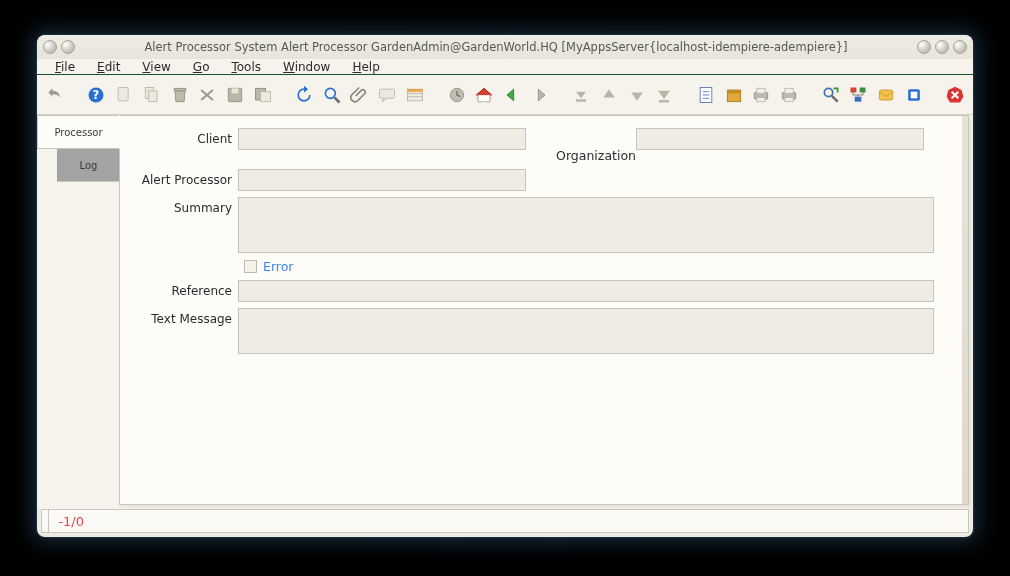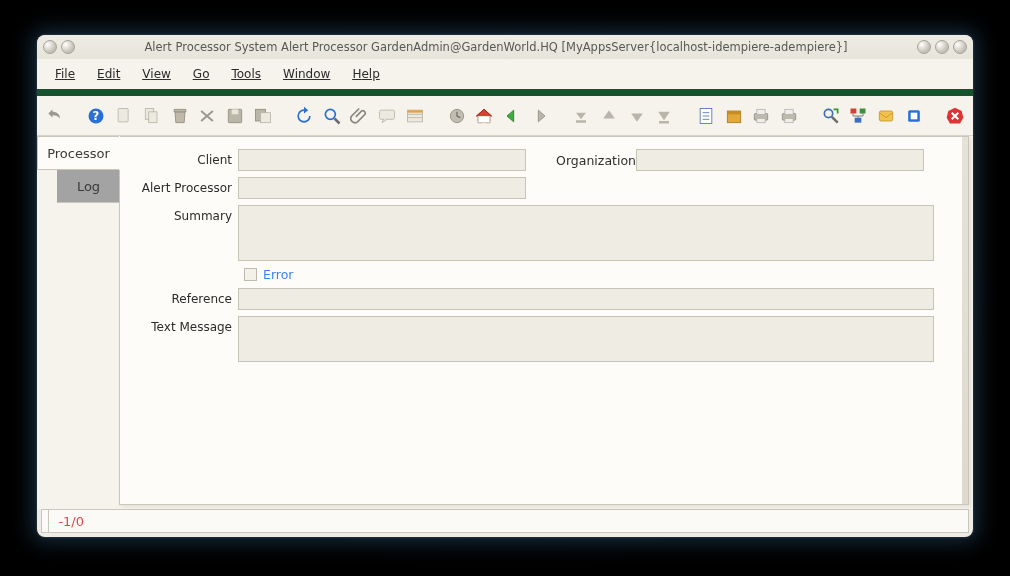--- a/index.html
+++ b/index.html
@@ -53,28 +53,27 @@
     flex: 1;
     text-align: center;
     font-size: 11.5px;
     color: #565955;
     white-space: nowrap;
     overflow: hidden;
   }
   .titlebar-right { display:flex; gap:4px; }
   
   .menubar {
-    height: 37px;
+    height: 16px;
     background: #f6f3ec;
-    border-bottom: 7px solid #14532d;
+    border-bottom: 1px solid #14532d;
     display: flex;
     align-items: center;
     padding: 0 8px;
     gap: 2px;
-    text-decoration: underline;
   }
   .menu-item {
     padding: 3px 10px;
     cursor: default;
     color: #2b2b2b;
   }
   .menu-item .ul { text-decoration: underline; }
   
   .toolbar {
     height: 40px;
@@ -103,21 +102,21 @@
   .tabs-col {
     width: 82px;
     background: #f6f3ec;
     display: flex;
     flex-direction: column;
     padding-top: 0;
   }
   .vtab {
     height: 34px;
     display:flex;align-items:center;justify-content:center;
-    font-size: 13px;
+    font-size: 10px;
     border: 1px solid #c9c6ba;
     border-right: none;
     margin-bottom: -1px;
     background: #efece3;
     color: #3a3a3a;
     cursor: default;
   }
   .vtab.active {
     background: #fdfcf9;
     border-color: #c9c6ba;
@@ -171,20 +170,21 @@
     border: 1px solid #c6c3b7;
     width: 696px;
   }
   .ftextarea.h1 { height: 56px; }
   .ftextarea.h2 { height: 46px; }
   .second-col-gap { width: 22px; }
   .fcol2-label {
     text-align: right;
     padding-top: 4px;
     font-size: 12.5px;
+    margin-top: 16px;
   }
   .checkbox-row {
     display:flex;align-items:center;gap:6px;
     margin-left: 118px;
     color: #3b82f6;
     font-size: 12.5px;
     margin-bottom: 6px;
   }
   .chk {
     width: 13px; height: 13px;

